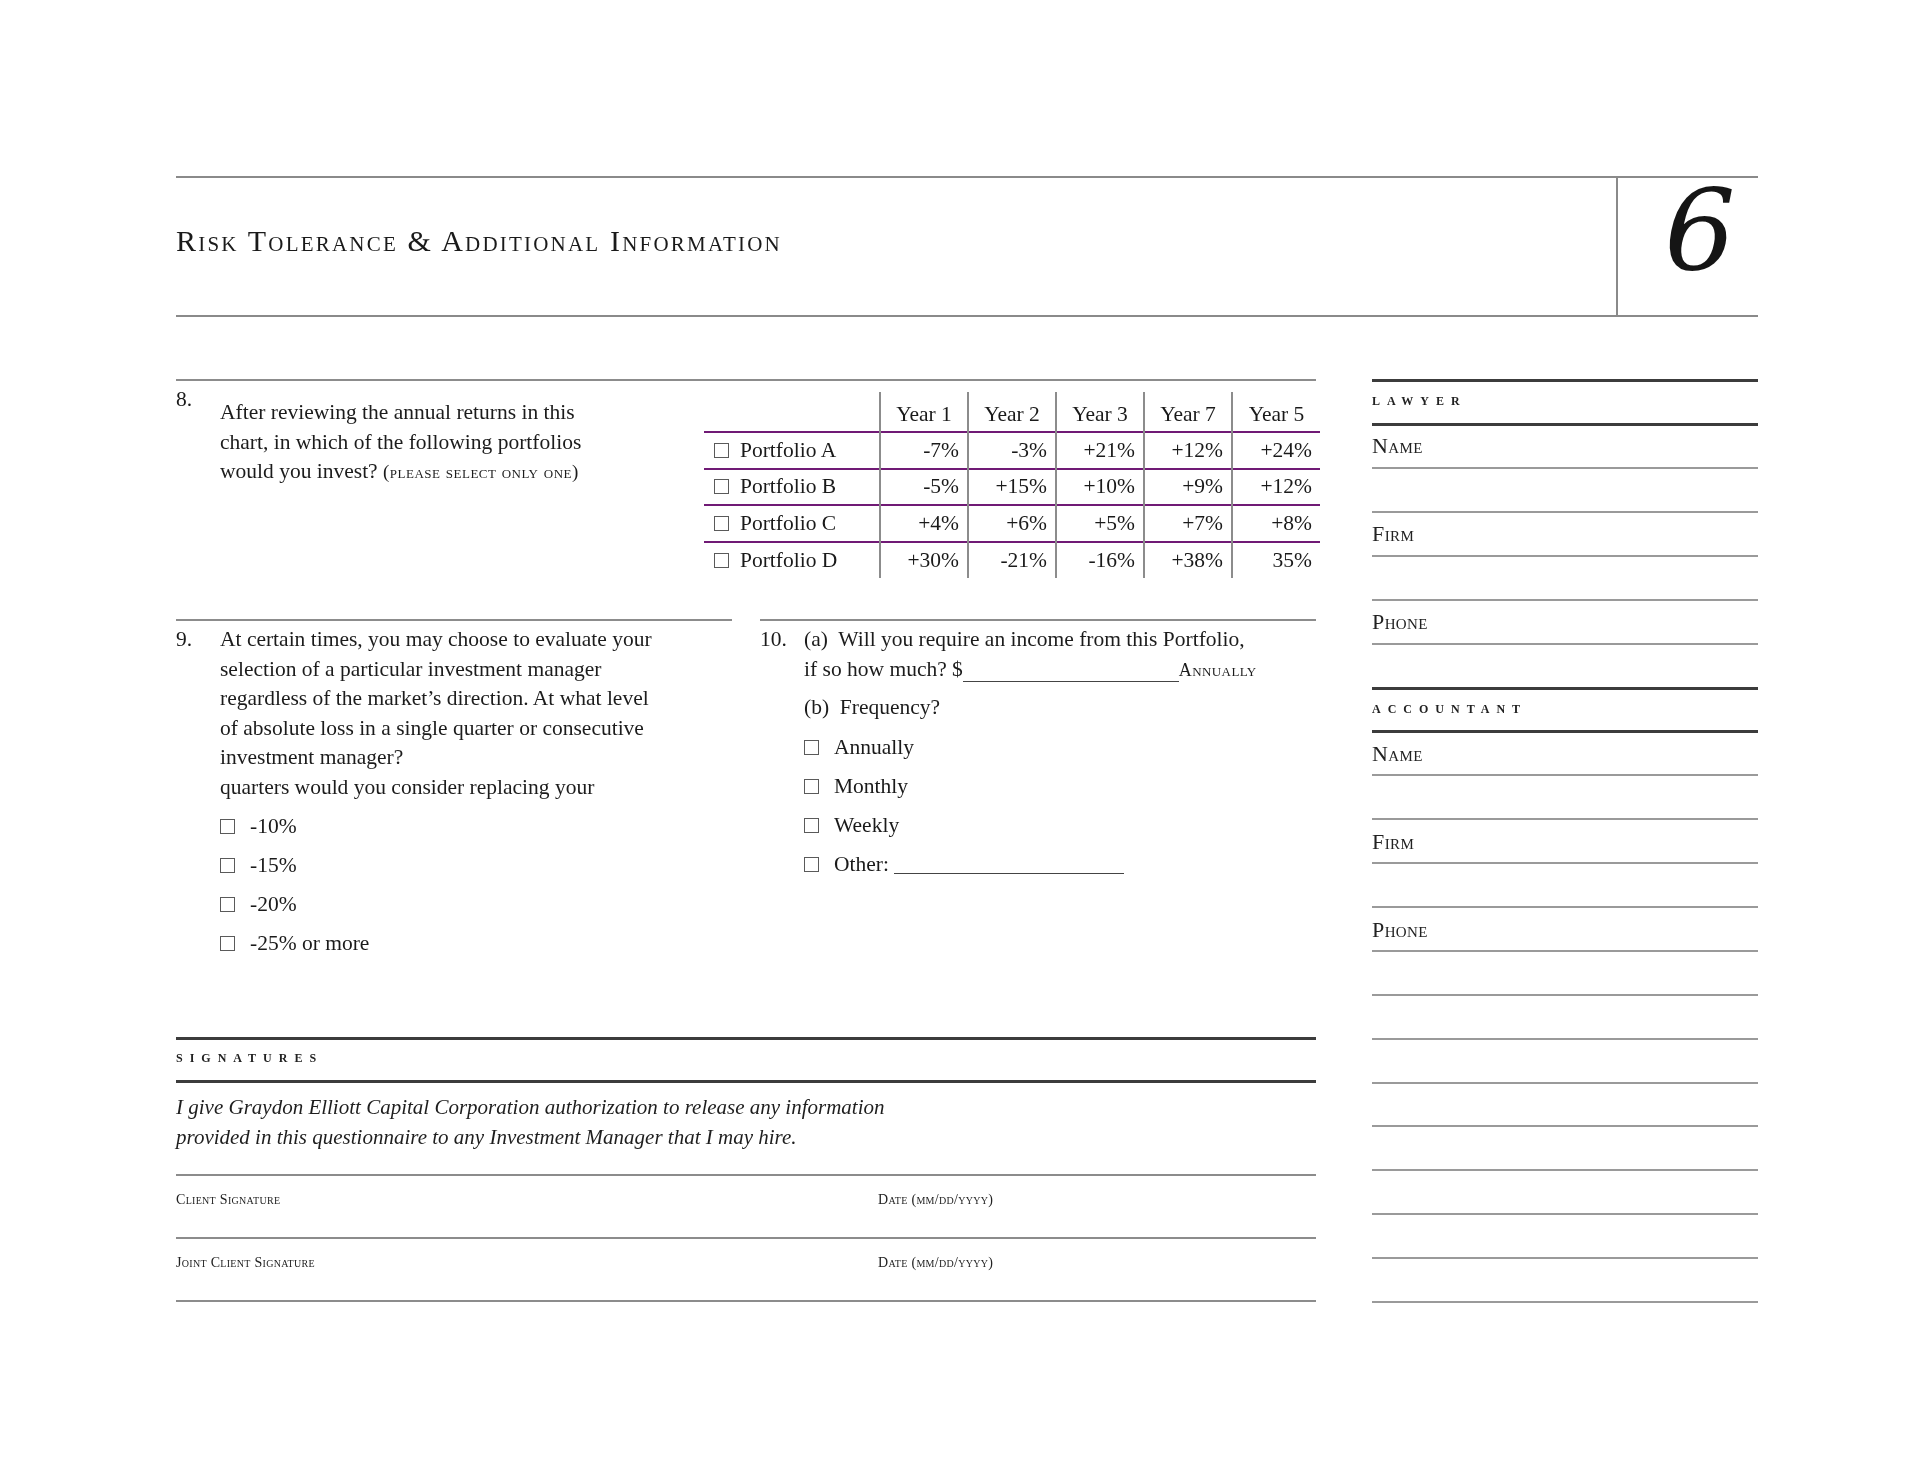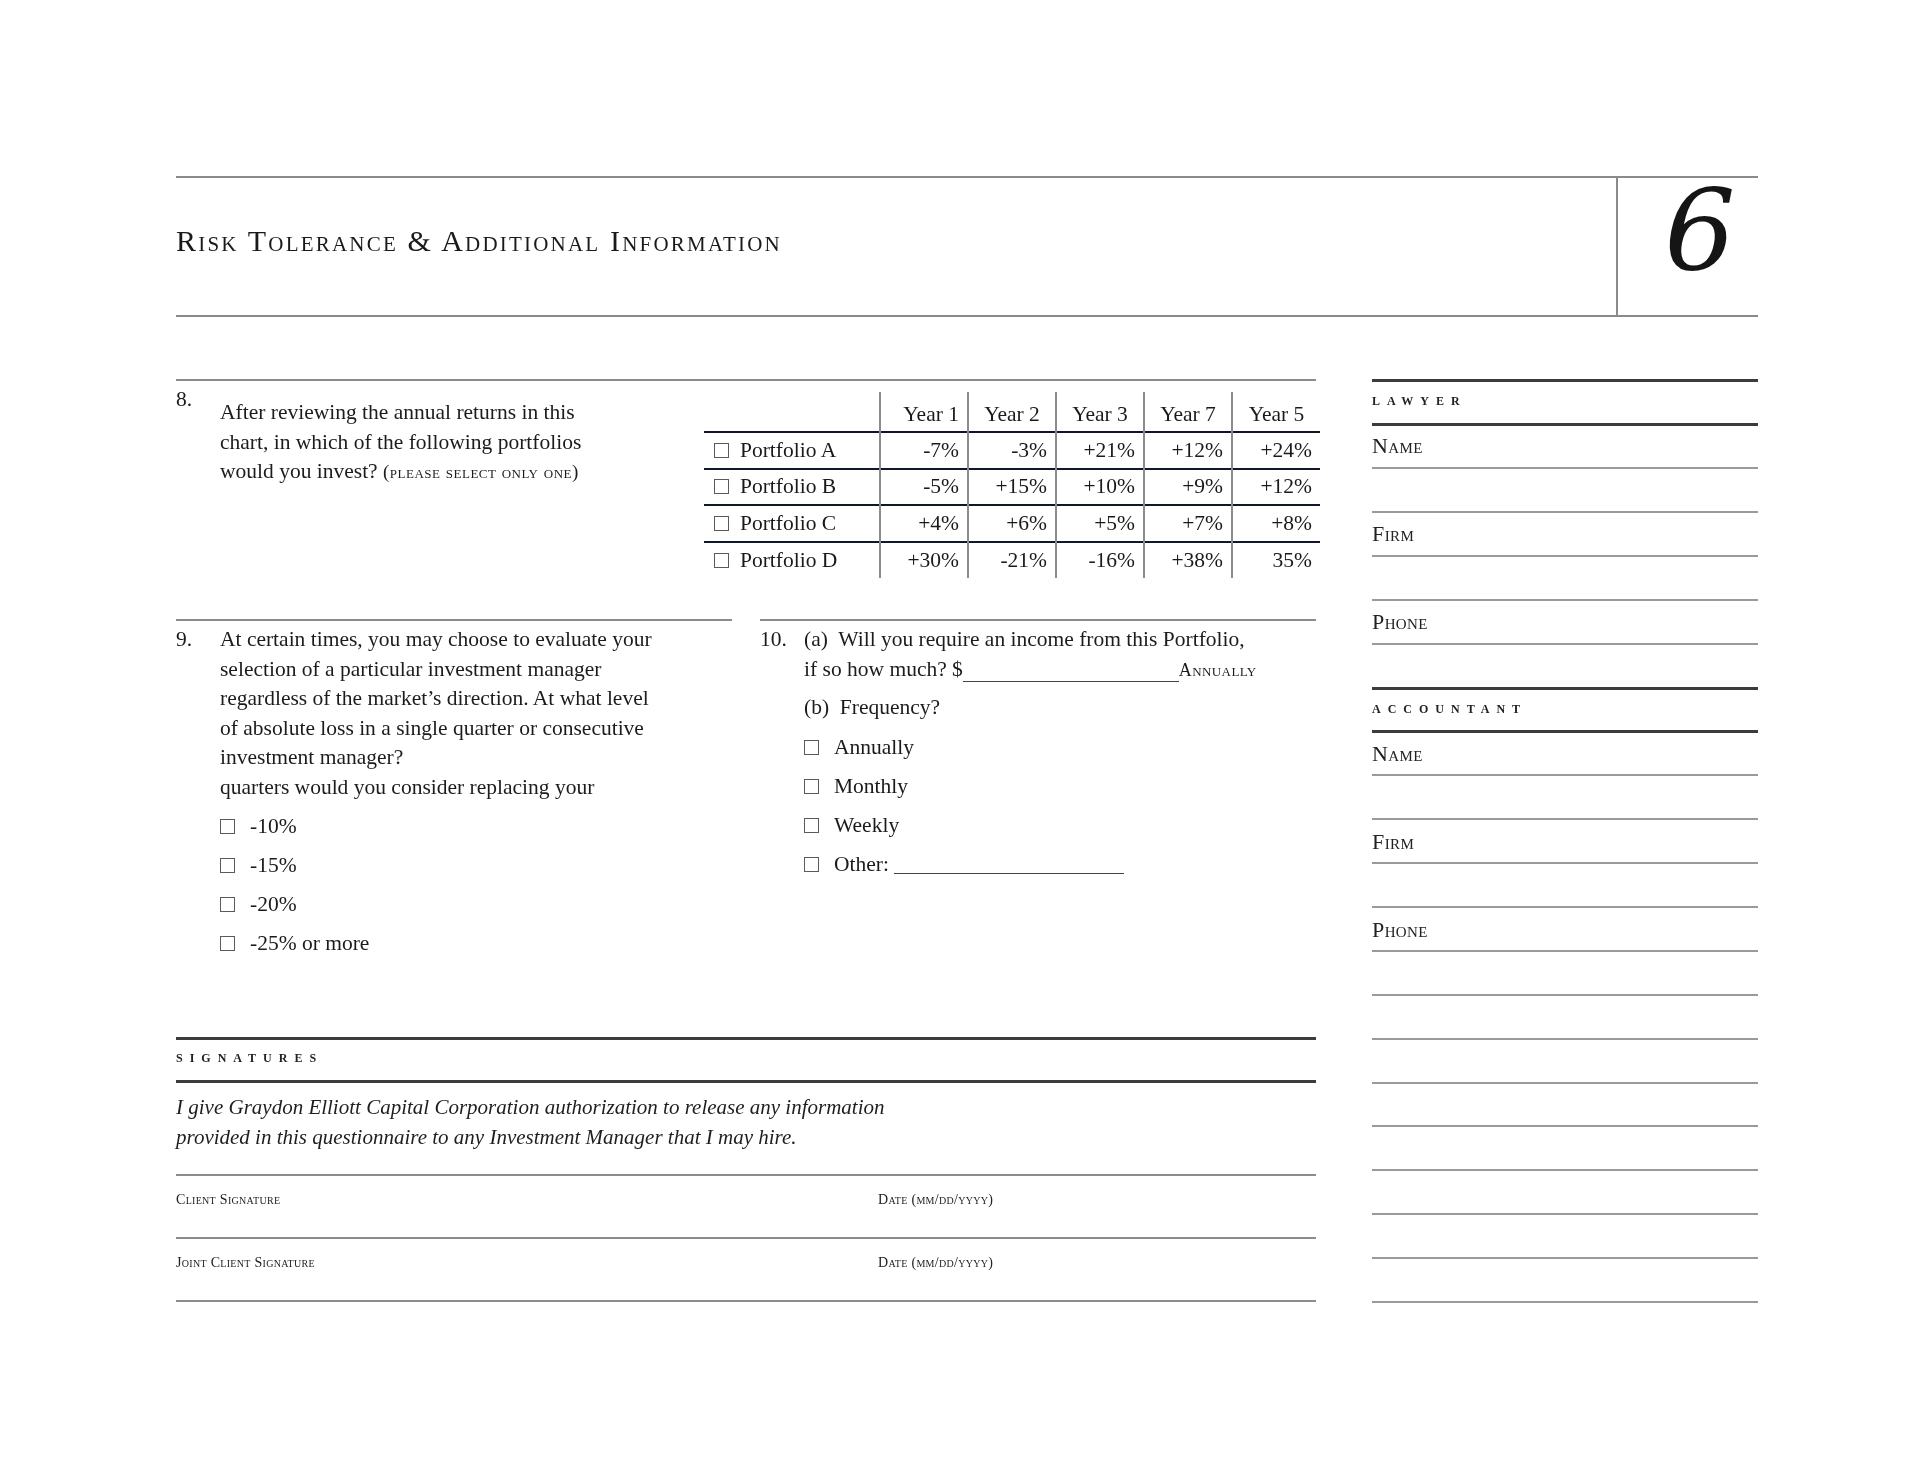--- a/index.html
+++ b/index.html
@@ -43,23 +43,23 @@
     
     .tbl { position: absolute; left: 704px; top: 392px; border-collapse: collapse; }
     .tbl th, .tbl td {
       font-weight: normal; font-size: 21.5px; height: 36.5px; padding: 0 8px;
       text-align: right; white-space: nowrap;
     }
     .tbl th { height: 40px; text-align: center; padding-top: 6px; }
     .tbl .lbl { text-align: left; padding-left: 10px; width: 176px; }
     .tbl .lbl .cb { margin-right: 11px; }
     .tbl td.v, .tbl th.y { border-left: 2px solid #8c8c8c; }
-    .tbl .c1 { width: 88px; text-align: right; } .tbl .c2 { width: 88px; } .tbl .c3 { width: 88px; }
+    .tbl .c1 { width: 88px; } .tbl .c2 { width: 88px; } .tbl .c3 { width: 88px; }
     .tbl .c4 { width: 88px; } .tbl .c5 { width: 88px; }
-    .tbl tr.row td { border-top: 2px solid #0f172a; }
+    .tbl tr.row td { border-top: 2px solid #701a75; }
     .tbl tr.row.last td { border-bottom: none; }
 
     
     .side-head { position: absolute; left: 1372px; font-size: 17px; letter-spacing: 7px; font-weight: bold; text-transform: lowercase; font-variant: small-caps; color: #222; }
     .side-label { position: absolute; left: 1372px; font-size: 22px; font-variant: small-caps; color: #222; letter-spacing: 0.4px; }
     .side-line { position: absolute; left: 1372px; width: 386px; height: 2px; background: #9a9a9a; }
     .side-line.dark { background: #3c3c3c; height: 2.5px; }
     .field-input { position: absolute; left: 1372px; width: 386px; height: 40px; border: none; background: transparent; outline: none; font-family: "Liberation Serif", serif; font-size: 20px; }
 
     

